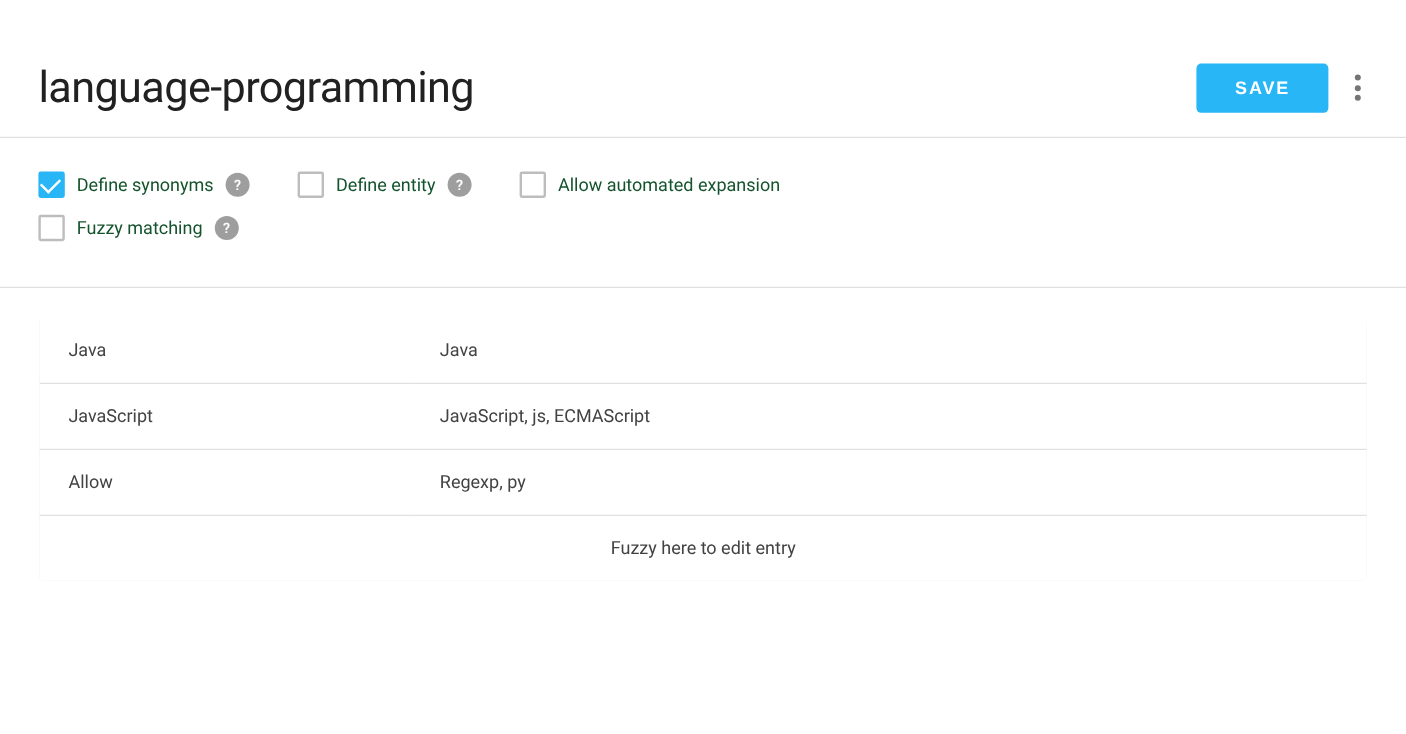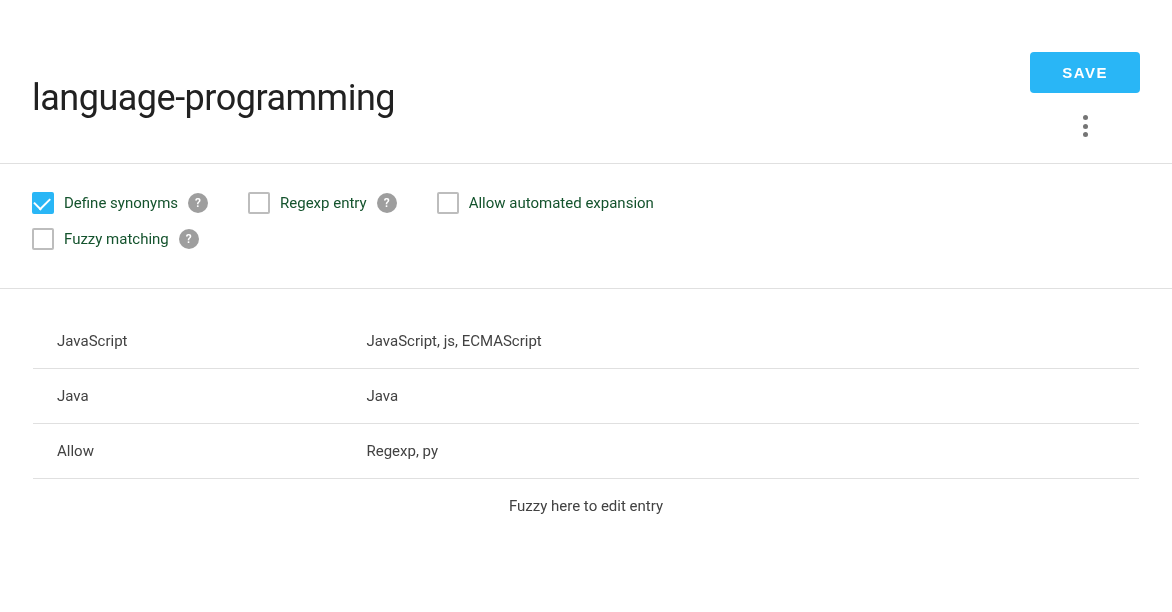--- a/index.html
+++ b/index.html
@@ -26,21 +26,20 @@
     .header-title {
       font-size: 36px;
       font-weight: 400;
       color: #212121;
       letter-spacing: -0.5px;
     }
     .header-actions {
       display: flex;
       align-items: center;
       gap: 16px;
-      flex-direction: column;
     }
     .save-button {
       background: #29b6f6;
       color: #fff;
       border: none;
       border-radius: 4px;
       padding: 12px 32px;
       font-size: 15px;
       font-weight: 600;
       letter-spacing: 1.5px;
@@ -179,21 +178,21 @@
     <div class="options-row">
 
       <div class="option-item">
         <div class="checkbox checked"></div>
         <span class="option-label">Define synonyms</span>
         <div class="help-icon">?</div>
       </div>
 
       <div class="option-item">
         <div class="checkbox"></div>
-        <span class="option-label">Regexp entry</span>
+        <span class="option-label">Define entity</span>
         <div class="help-icon">?</div>
       </div>
 
       <div class="option-item">
         <div class="checkbox"></div>
         <span class="option-label">Allow automated expansion</span>
       </div>
 
     </div>
 
@@ -205,26 +204,26 @@
         <div class="help-icon">?</div>
       </div>
 
     </div>
   </div>
 
   <div class="table-area">
     <table class="entity-table">
       <tbody>
         <tr>
+          <td class="col-key">Java</td>
+          <td class="col-val">Java</td>
+        </tr>
+        <tr>
           <td class="col-key">JavaScript</td>
           <td class="col-val">JavaScript, js, ECMAScript</td>
-        </tr>
-        <tr>
-          <td class="col-key">Java</td>
-          <td class="col-val">Java</td>
         </tr>
         <tr>
           <td class="col-key">Allow</td>
           <td class="col-val">Regexp, py</td>
         </tr>
         <tr class="edit-row">
           <td colspan="2" class="click-to-edit">Fuzzy here to edit entry</td>
         </tr>
       </tbody>
     </table>

